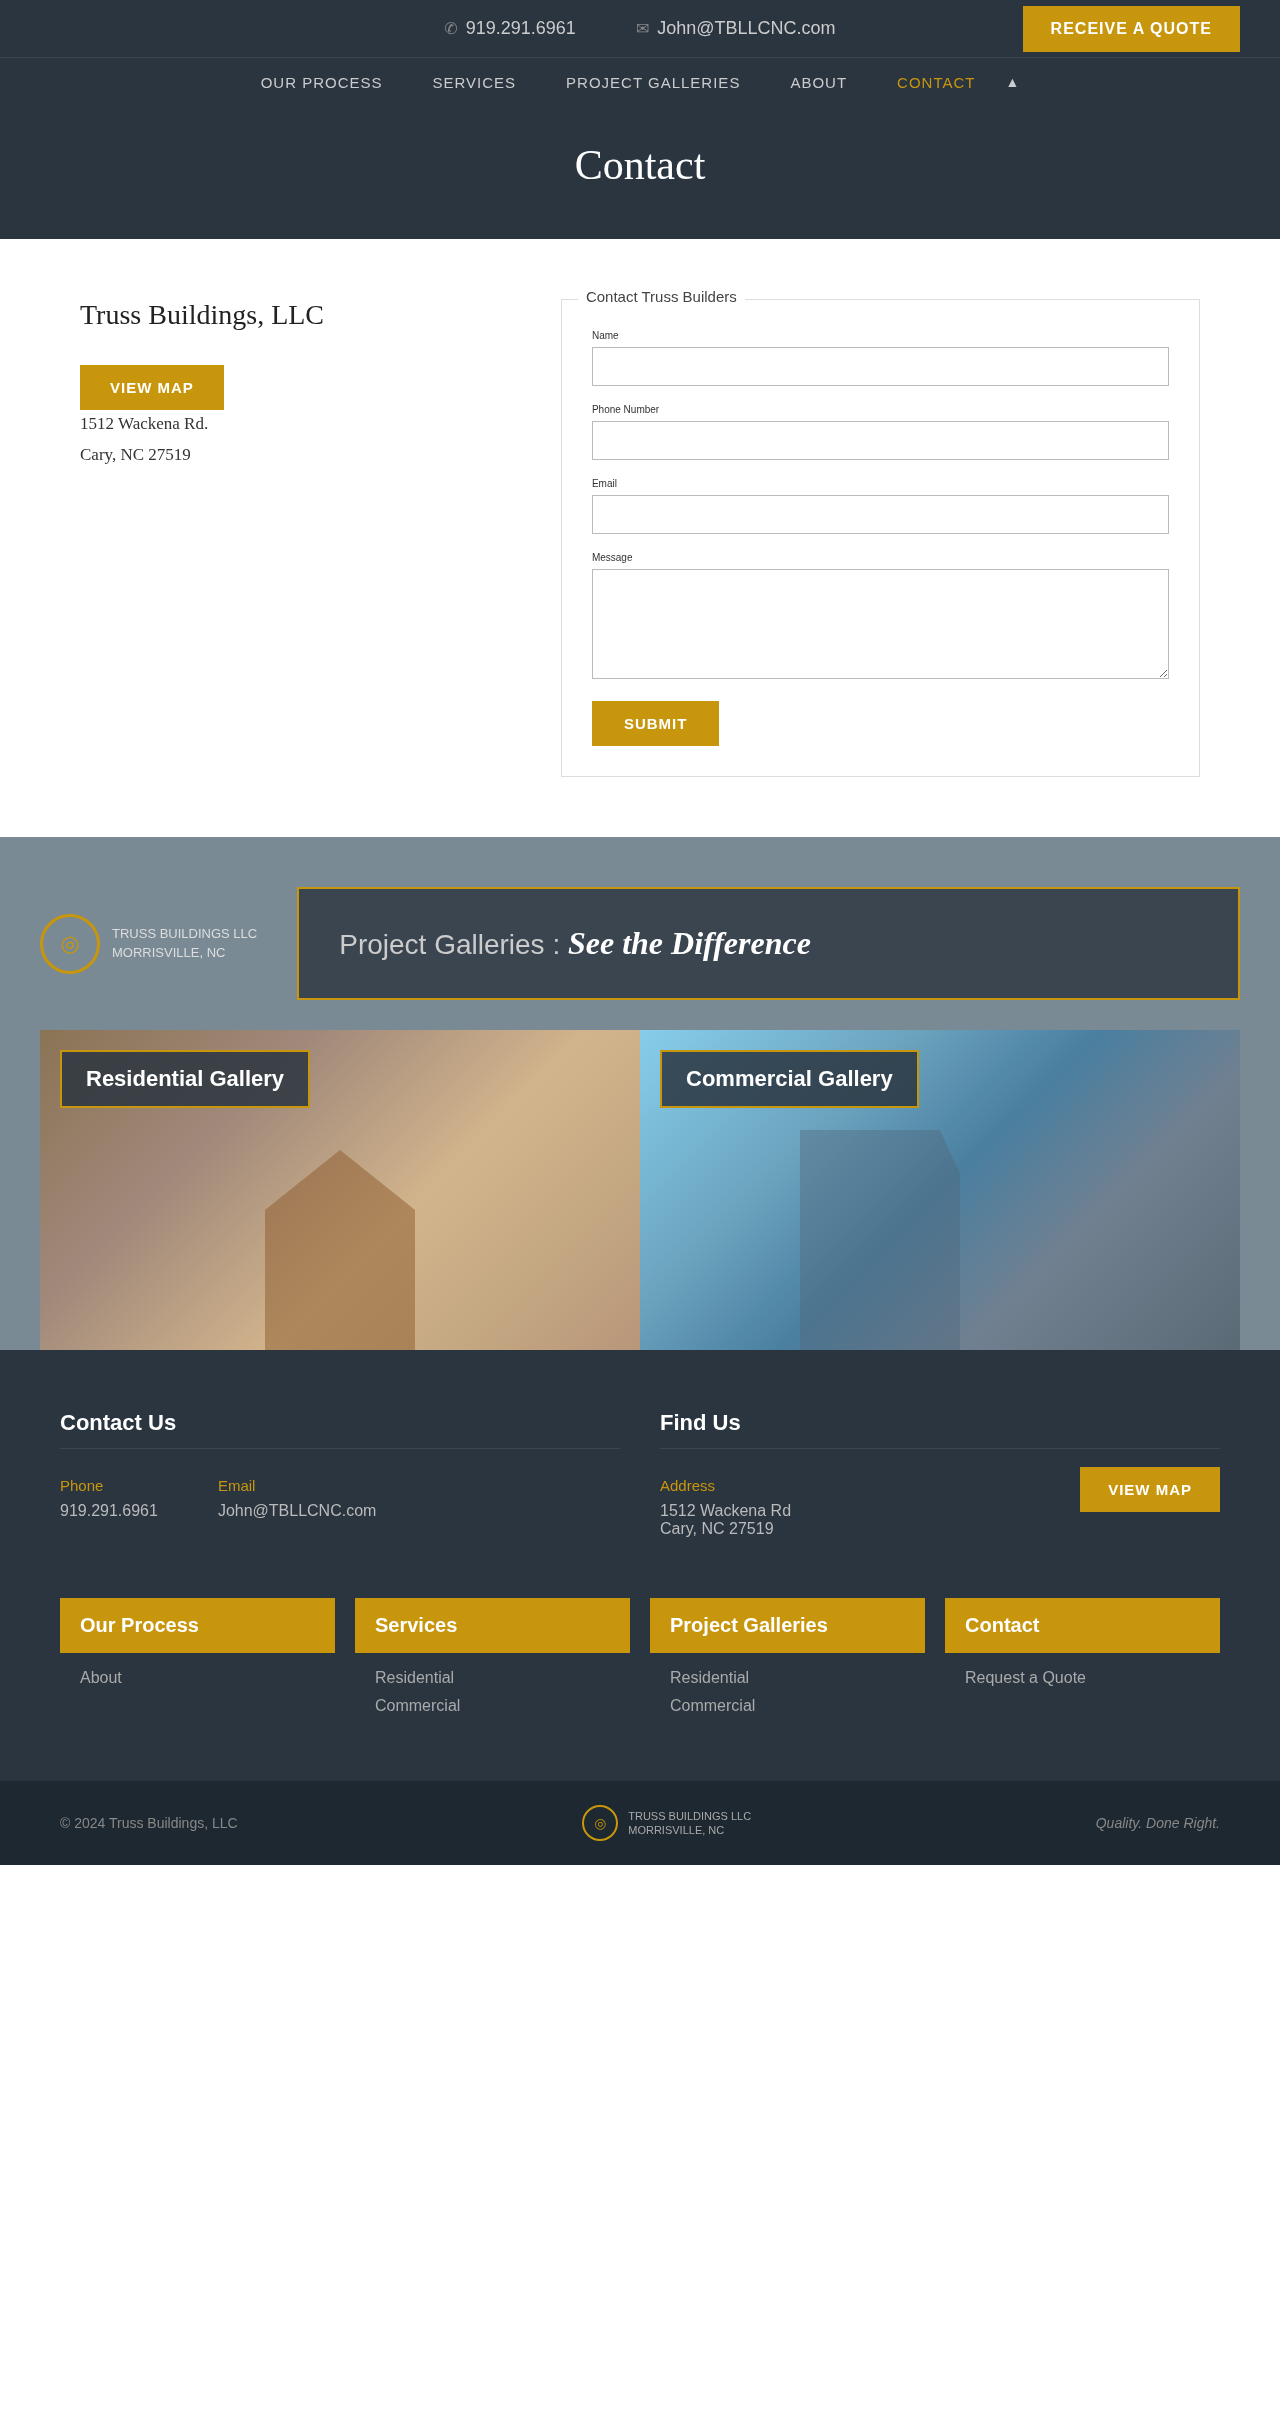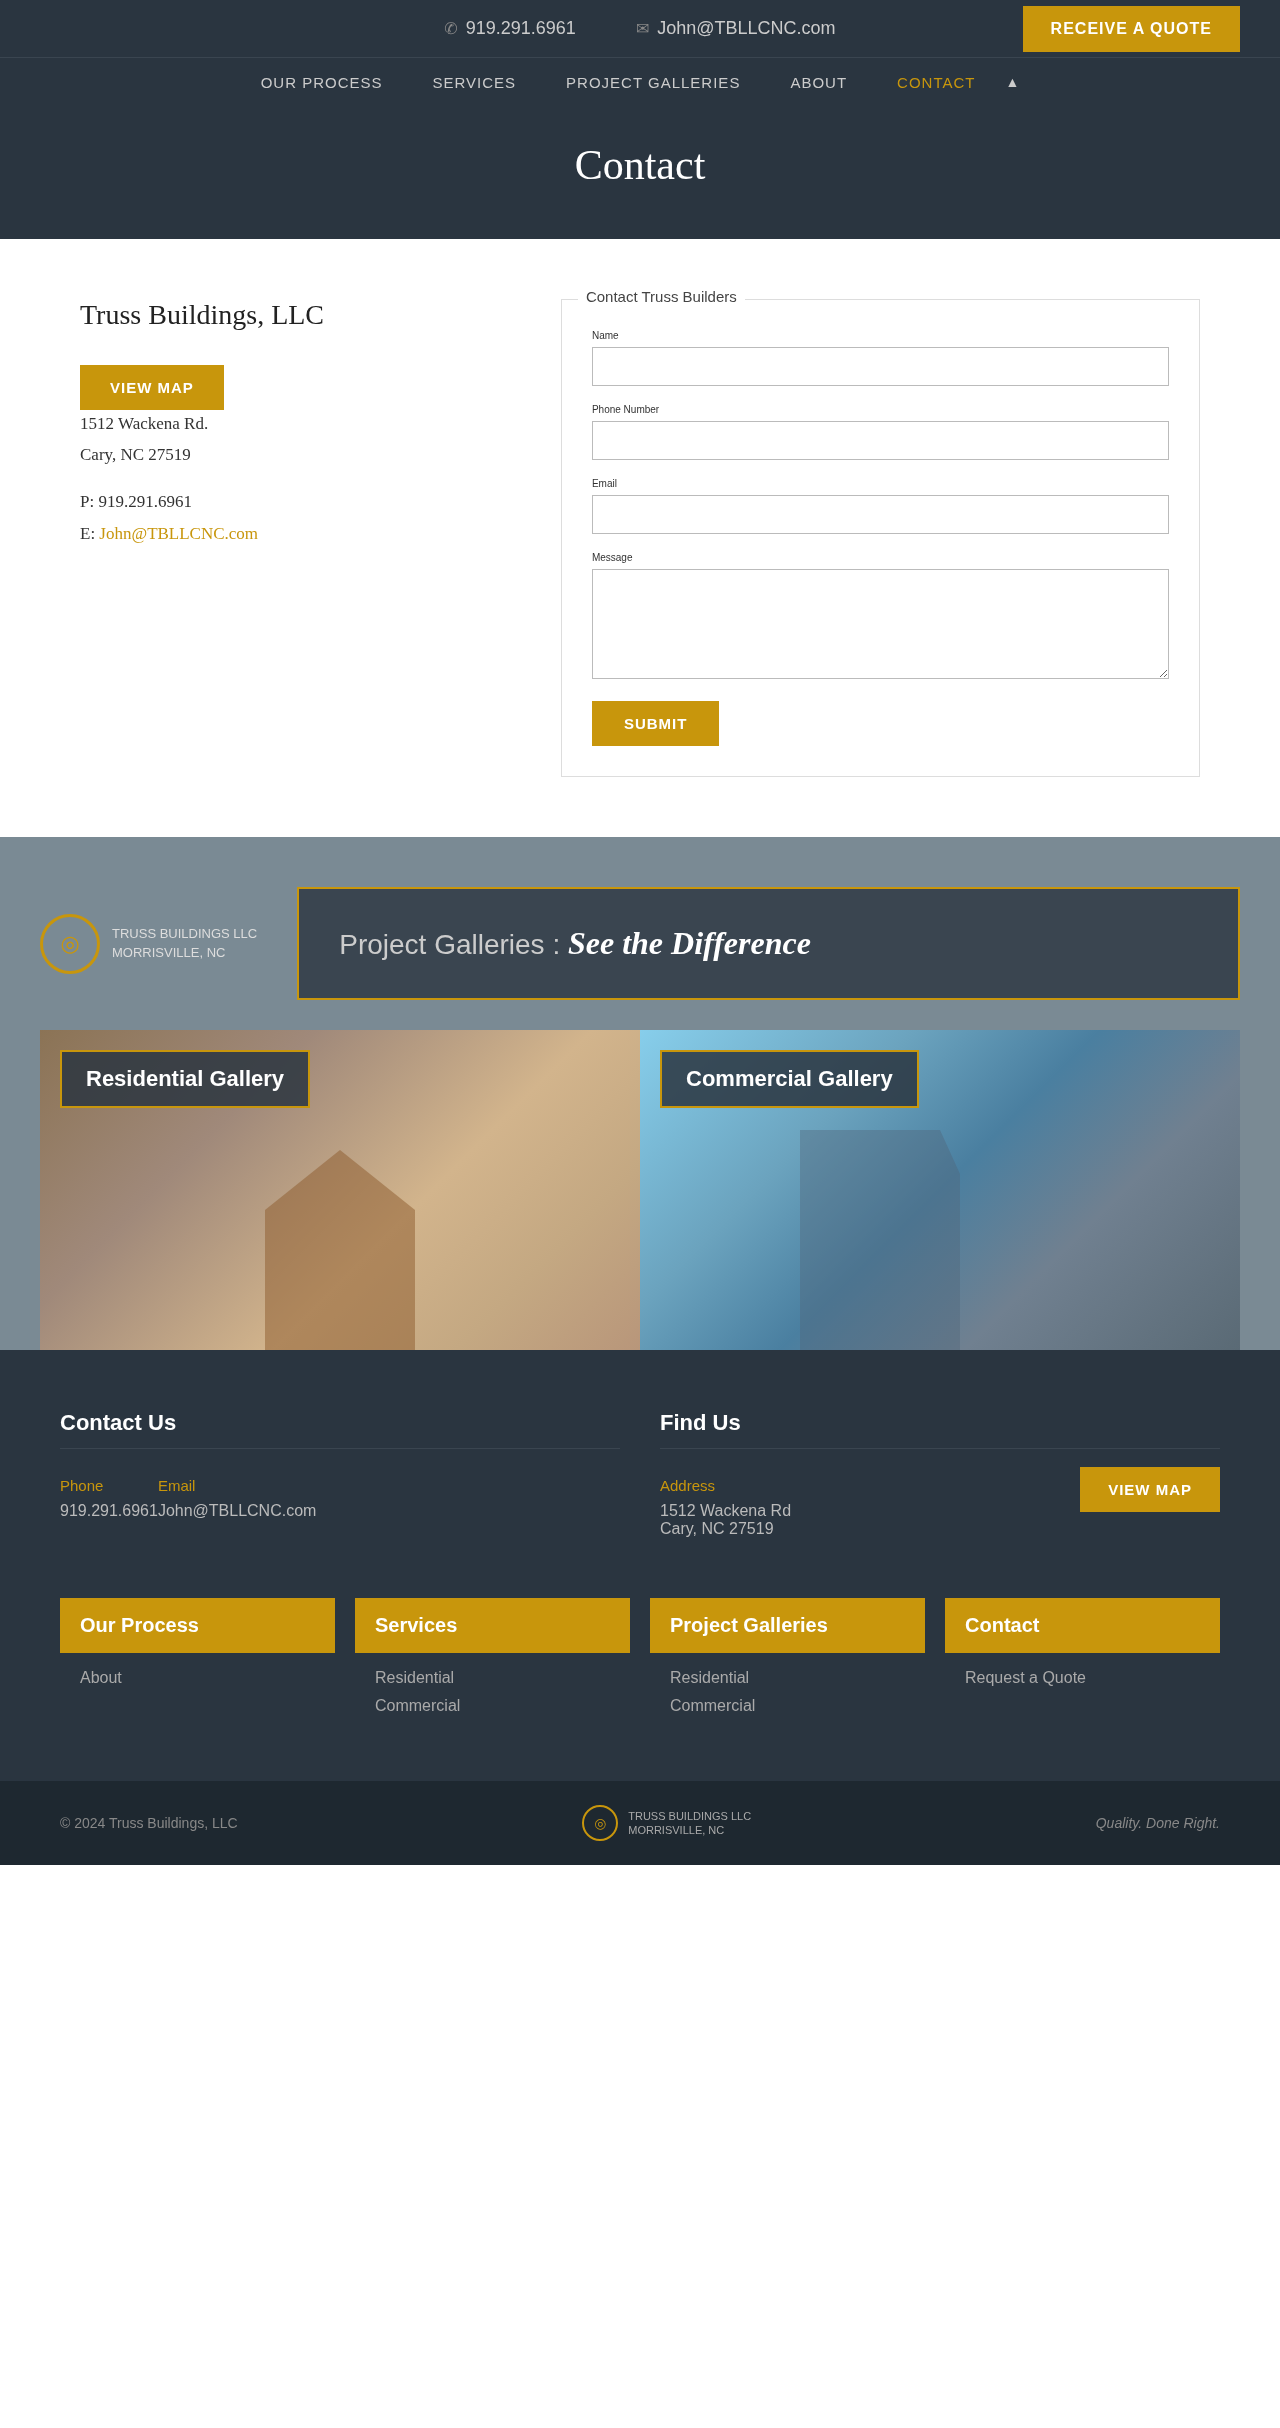--- a/index.html
+++ b/index.html
@@ -284,20 +284,21 @@
       font-size: 22px;
       color: #fff;
       font-family: Arial, sans-serif;
       font-weight: bold;
       margin-bottom: 28px;
       padding-bottom: 12px;
       border-bottom: 1px solid #3a4550;
     }
     .footer-sub-grid {
       display: flex;
+      gap: 60px;
     }
     .footer-sub-col label {
       display: block;
       color: #c8960c;
       font-size: 15px;
       font-family: Arial, sans-serif;
       margin-bottom: 8px;
     }
     .footer-sub-col p {
       color: #bbb;
@@ -423,30 +424,20 @@
 <div class="hero">
   <h1>Contact</h1>
 </div>
 
 <div class="contact-section">
   <div class="contact-info">
     <h2>Truss Buildings, LLC</h2>
     <button class="view-map-btn">VIEW MAP</button>
     <p>1512 Wackena Rd.</p>
     <p>Cary, NC 27519</p>
-    <div class="phone-email">
-      <p>
-        <span>P:</span>
-        <span>919.291.6961</span>
-      </p>
-      <p>
-        <span>E:</span>
-        <a href="#">John@TBLLCNC.com</a>
-      </p>
-    </div>
   </div>
 
   <div class="contact-form-wrapper">
     <span class="form-legend">Contact Truss Builders</span>
     <div class="form-group">
       <label>Name</label>
       <input type="text" style="">
     </div>
     <div class="form-group">
       <label>Phone Number</label>

